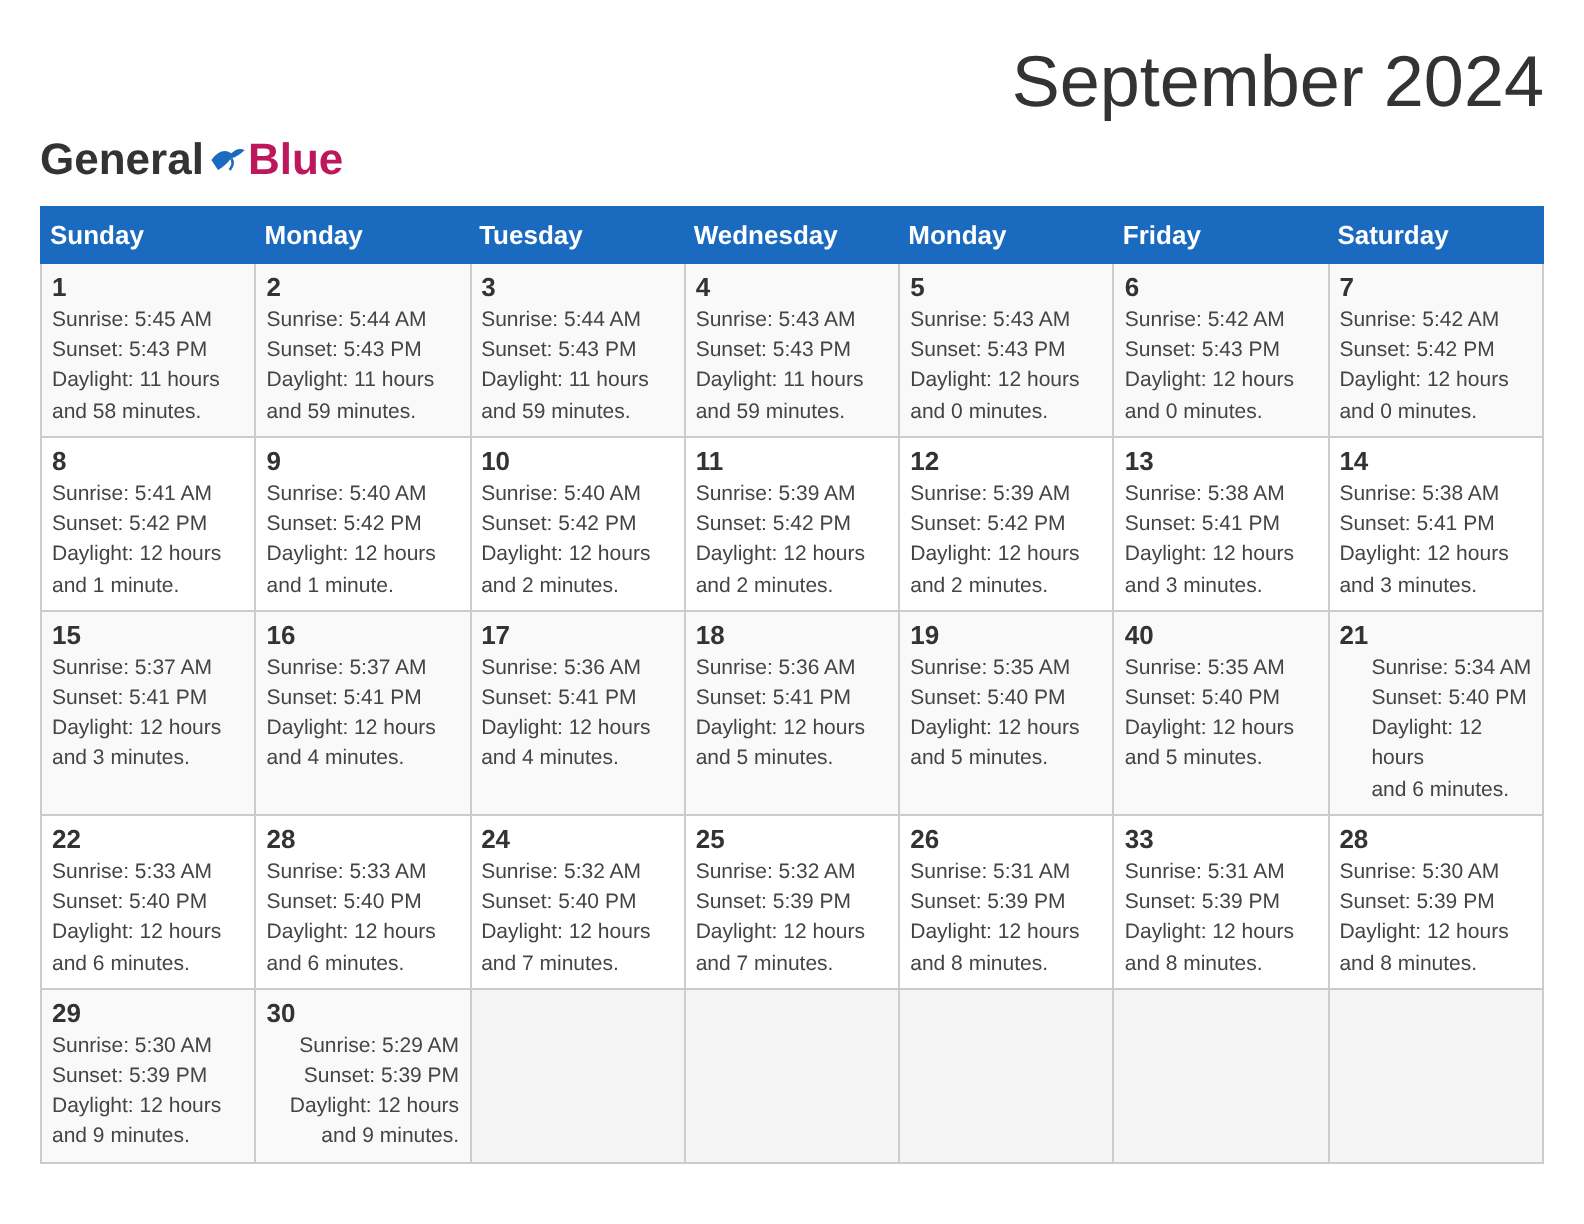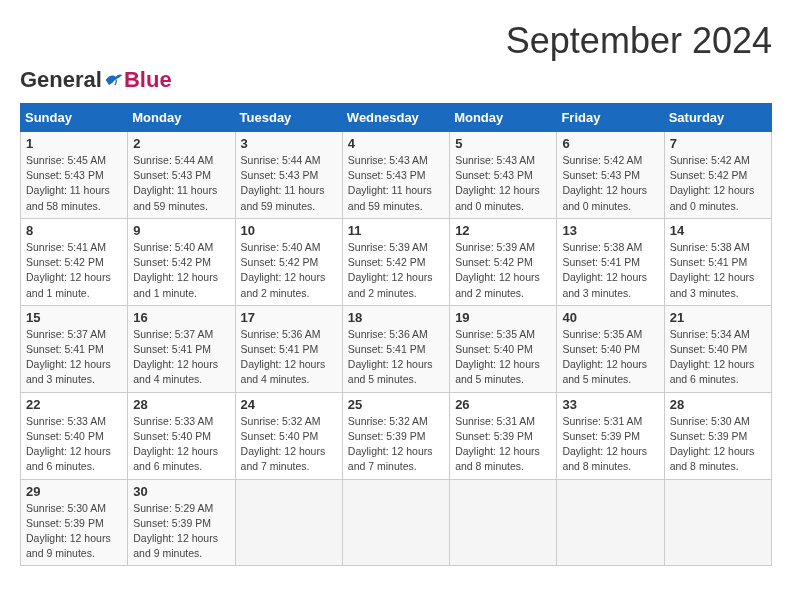--- a/index.html
+++ b/index.html
@@ -264,21 +264,21 @@
         </td>
         <td>
           <span class="day-num">40</span>
           <div class="day-info" style="white-space: pre-line;">Sunrise: 5:35 AM
 Sunset: 5:40 PM
 Daylight: 12 hours
 and 5 minutes.</div>
         </td>
         <td>
           <span class="day-num">21</span>
-          <div class="day-info" style="white-space: pre-line;">Sunrise: 5:34 AM
+          <div class="day-info" style="white-space: pre-line; margin-left: 16px;">Sunrise: 5:34 AM
 Sunset: 5:40 PM
 Daylight: 12 hours
 and 6 minutes.</div>
         </td>
       </tr>
       <tr>
         <td>
           <span class="day-num">22</span>
           <div class="day-info" style="white-space: pre-line;">Sunrise: 5:33 AM
 Sunset: 5:40 PM
@@ -331,21 +331,21 @@
       <tr>
         <td>
           <span class="day-num">29</span>
           <div class="day-info" style="white-space: pre-line;">Sunrise: 5:30 AM
 Sunset: 5:39 PM
 Daylight: 12 hours
 and 9 minutes.</div>
         </td>
         <td>
           <span class="day-num">30</span>
-          <div class="day-info" style="white-space: pre-line;">Sunrise: 5:29 AM
+          <div class="day-info" style="white-space: pre-line; text-align: right;">Sunrise: 5:29 AM
 Sunset: 5:39 PM
 Daylight: 12 hours
 and 9 minutes.</div>
         </td>
         <td class="empty-cell"></td>
         <td class="empty-cell"></td>
         <td class="empty-cell"></td>
         <td class="empty-cell"></td>
         <td class="empty-cell"></td>
       </tr>

